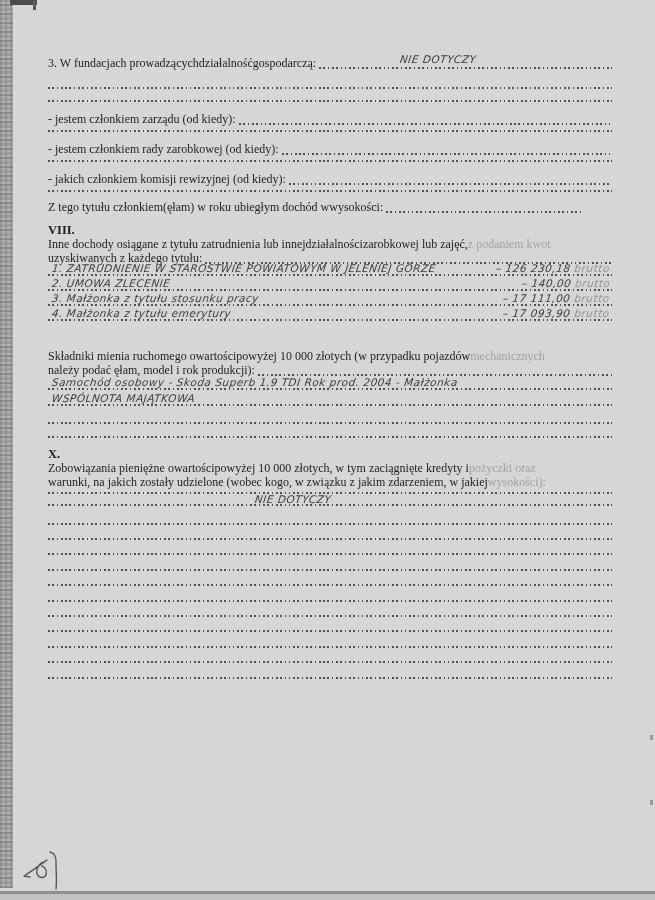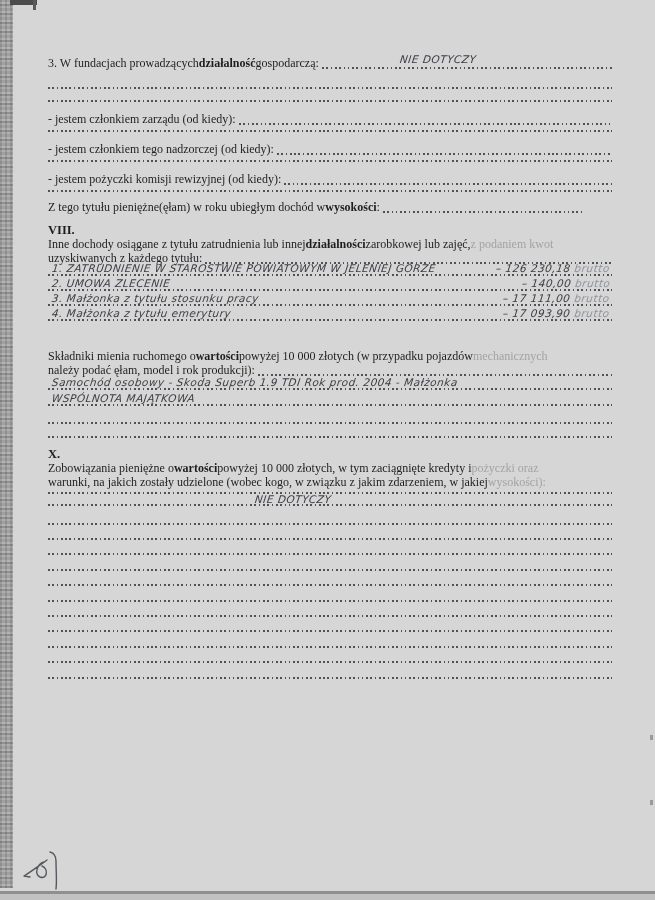--- a/index.html
+++ b/index.html
@@ -20,21 +20,21 @@
   .corner-mark{position:absolute;left:10px;top:0;width:27px;height:5px;background:#4c4c4c;}
   .corner-tick{position:absolute;left:33px;top:0;width:3px;height:10px;background:#5a5a5a;}
   .bottom-edge{position:absolute;left:0;top:891px;width:655px;height:3px;background:#8f8f8f;}
   .bottom-below{position:absolute;left:0;top:894px;width:655px;height:6px;background:#c2c2c2;}
   .right-dash{position:absolute;width:3px;height:5px;background:#9a9a9a;}
   
   .row{
     position:absolute;left:48px;width:564px;height:15px;
     display:flex;align-items:flex-start;white-space:nowrap;
   }
-  .row b{font-weight:bold;}
+  .row b{font-weight:normal;}
   .hd{font-weight:bold;font-size:12.5px;}
   .faded{color:#a3a3a3;}
   .leader{
     flex:1 1 auto;height:2px;align-self:flex-end;margin:0 0 2px 3px;
     background:repeating-linear-gradient(90deg,#515151 0 1.6px,transparent 1.6px 4.3px);
   }
   .dotrow{
     position:absolute;left:48px;width:564px;height:2px;
     background:repeating-linear-gradient(90deg,#515151 0 1.6px,transparent 1.6px 4.3px);
   }
@@ -78,33 +78,33 @@
   <div class="dotrow" style="top:87px"></div>
   <div class="dotrow" style="top:100px"></div>
 
   <div class="row" style="top:112px">
     <span>- jestem członkiem zarządu (od kiedy):</span>
     <span class="leader"></span>
   </div>
   <div class="dotrow" style="top:130px"></div>
 
   <div class="row" style="top:142px">
-    <span>-  jestem członkiem tego nadzorczej (od kiedy):</span>
+    <span>-  jestem członkiem rady zarobkowej (od kiedy):</span>
     <span class="leader"></span>
   </div>
   <div class="dotrow" style="top:160px"></div>
 
   <div class="row" style="top:172px">
-    <span>- jestem pożyczki komisji rewizyjnej (od kiedy):</span>
+    <span>- jakich członkiem komisji rewizyjnej (od kiedy):</span>
     <span class="leader"></span>
   </div>
   <div class="dotrow" style="top:190px"></div>
 
   <div class="row" style="top:200px">
-    <span>Z tego tytułu pieniężne(ęłam) w roku ubiegłym dochód w </span>
+    <span>Z tego tytułu członkiem(ęłam) w roku ubiegłym dochód w </span>
       <b>wysokości</b>
       <span>:</span>
     <span class="leader" style="margin-right:30px"></span>
   </div>
 
   <div class="row" style="top:237px">
     <span>Inne dochody osiągane z tytułu zatrudnienia lub innej </span>
       <b>działalności</b>
       <span> zarobkowej lub zajęć, </span>
       <span class="faded">z podaniem kwot</span>

